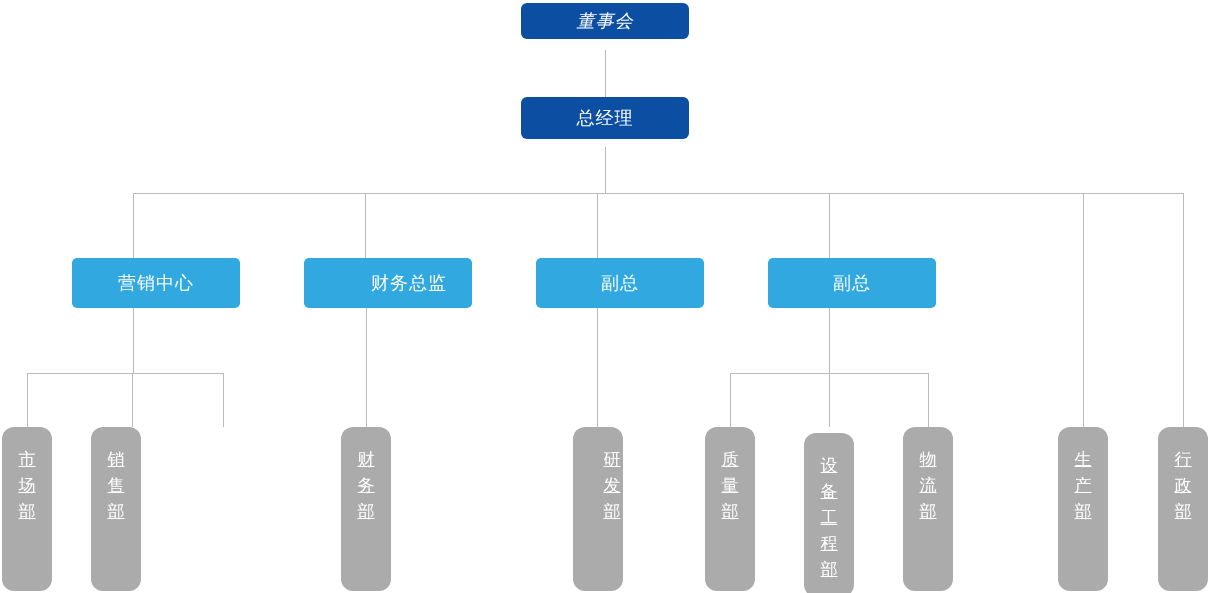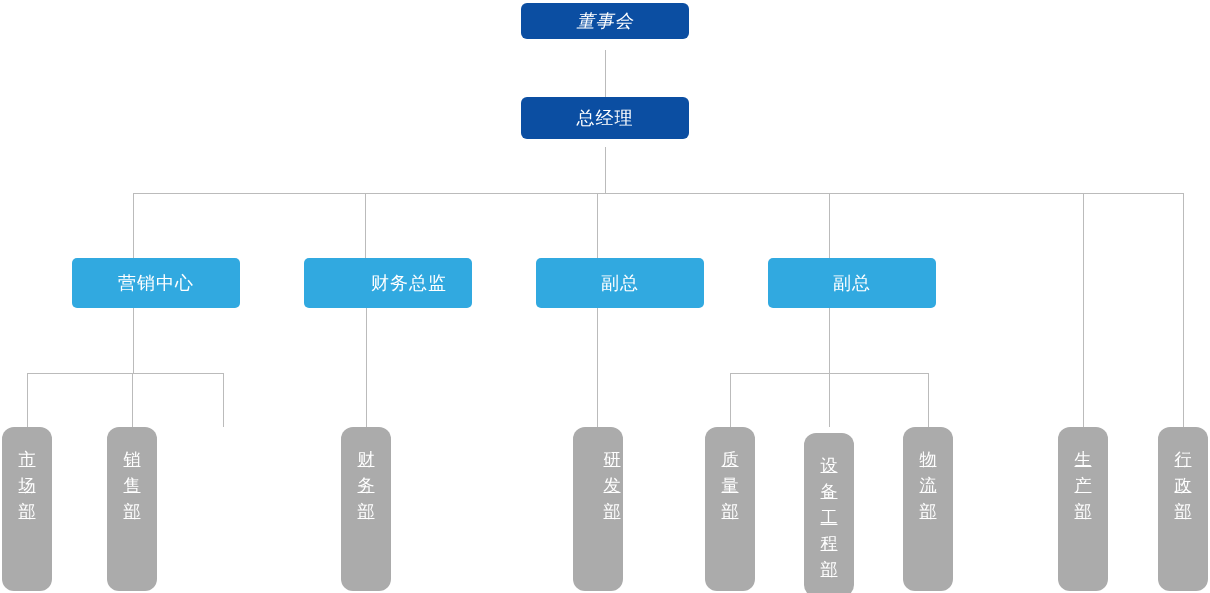--- a/index.html
+++ b/index.html
@@ -96,21 +96,21 @@
   <div class="node hnode lvl3" style="left:513px;">
     <span>副总</span>
   </div>
   <div class="node hnode lvl3" style="left:745px;">
     <span>副总</span>
   </div>
 
   <div class="node lvl4" style="left:2px;">
     <span class="vtext">市场部</span>
   </div>
-  <div class="node lvl4" style="left:107px;">
+  <div class="node lvl4" style="left:91px;">
     <span class="vtext">销售部</span>
   </div>
   <div class="node lvl4" style="left:341px;">
     <span class="vtext">财务部</span>
   </div>
   <div class="node lvl4" style="left:573px;padding-left:28px;">
     <span class="vtext">研发部</span>
   </div>
   <div class="node lvl4" style="left:705px;">
     <span class="vtext">质量部</span>

